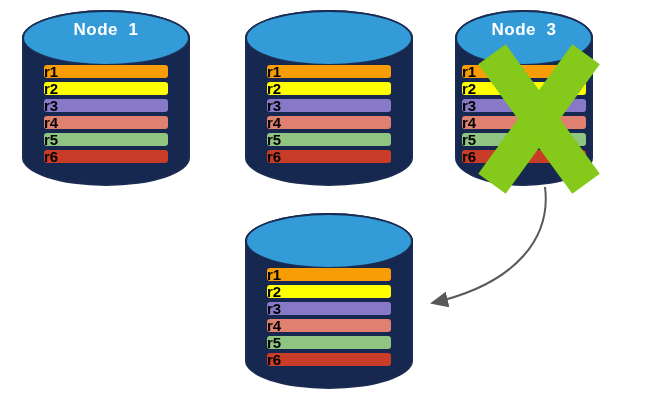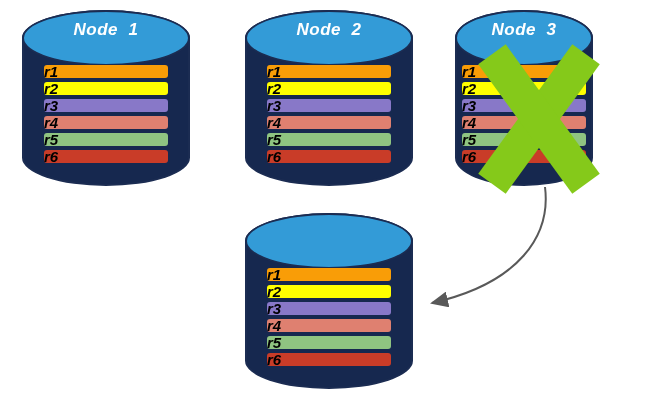--- a/index.html
+++ b/index.html
@@ -7,21 +7,20 @@
     padding: 0;
     background: #ffffff;
   }
   #canvas {
     position: relative;
     width: 646px;
     height: 402px;
     background: #ffffff;
     overflow: hidden;
     font-family: "Liberation Sans", sans-serif;
-    font-style: italic;
   }
 
   
   .node {
     position: absolute;
   }
   .node-body {
     position: absolute;
     left: 0;
     top: 0;
@@ -120,21 +119,20 @@
       <div class="row" style="width:124px;background:#8878c8;">r3</div>
       <div class="row" style="width:124px;background:#df8070;">r4</div>
       <div class="row" style="width:124px;background:#8fc481;">r5</div>
       <div class="row" style="width:124px;background:#c93c28;">r6</div>
     </div>
   </div>
 
   <div class="node" style="left:245px; top:10px; width:168px; height:176px;">
     <div class="node-body"></div>
     <div class="node-top"></div>
-    <div class="node-title">Node  2</div>
     <div class="rows">
       <div class="row" style="width:124px;background:#f99d07;">r1</div>
       <div class="row" style="width:124px;background:#ffff00;">r2</div>
       <div class="row" style="width:124px;background:#8878c8;">r3</div>
       <div class="row" style="width:124px;background:#df8070;">r4</div>
       <div class="row" style="width:124px;background:#8fc481;">r5</div>
       <div class="row" style="width:124px;background:#c93c28;">r6</div>
     </div>
   </div>
 

